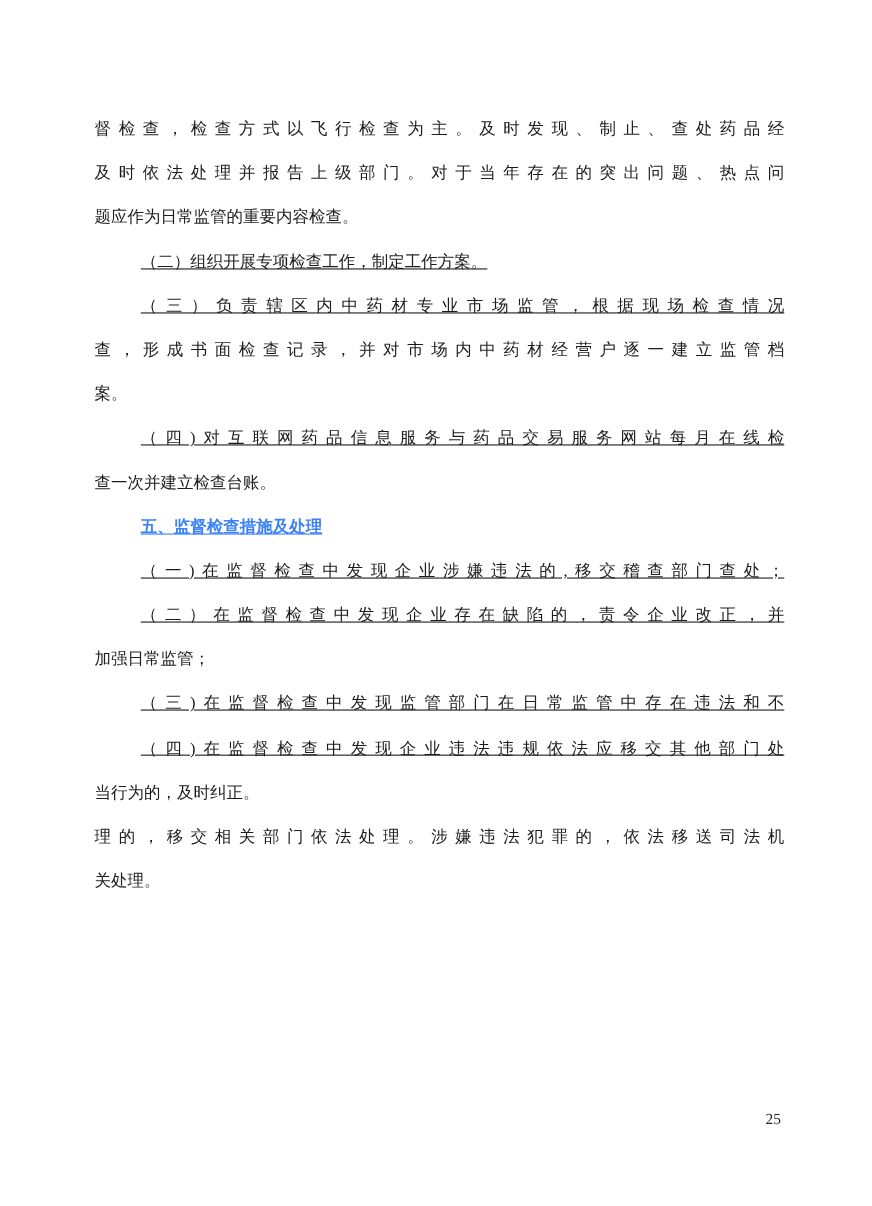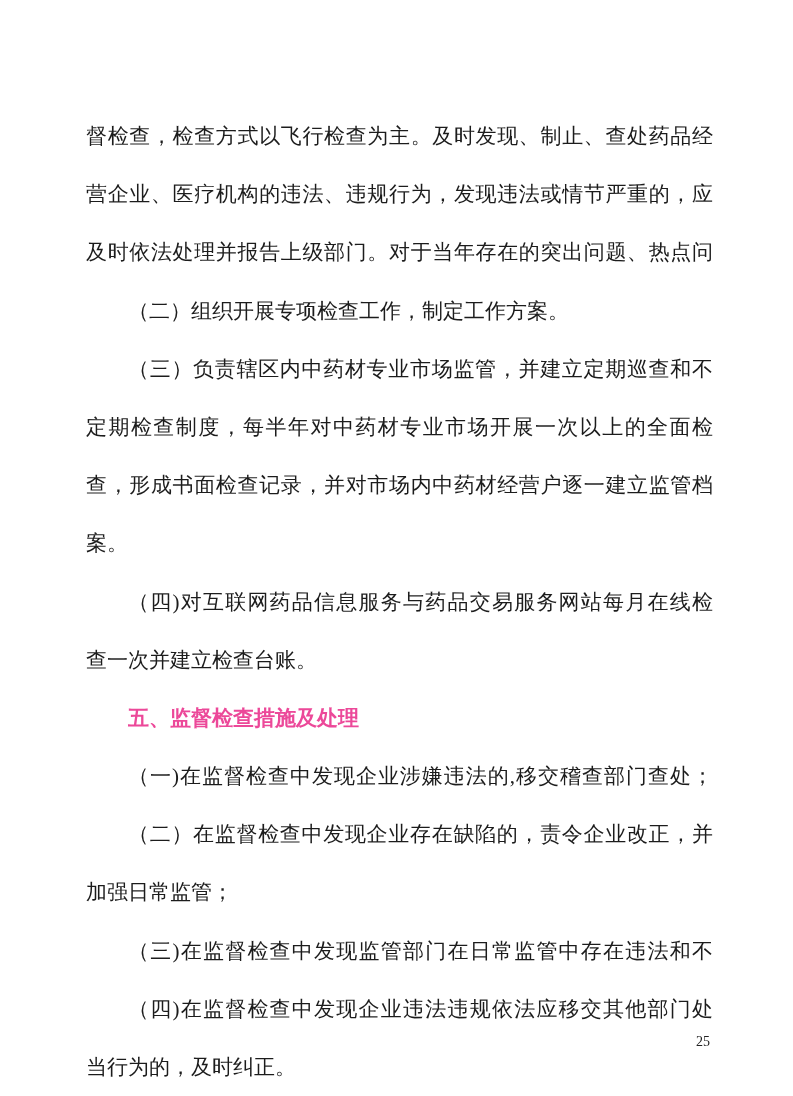--- a/index.html
+++ b/index.html
@@ -13,70 +13,69 @@
   }
   .textblock {
     position: absolute;
     left: 86px;
     top: 98px;
     width: 627px;
   }
   .line {
     height: 40.2px;
     line-height: 40.2px;
-    font-size: 21px;
+    font-size: 15px;
     color: #1c1c1c;
     text-align: justify;
     text-align-last: left;
     letter-spacing: 0;
     overflow: visible;
     white-space: nowrap;
-    margin-top: 18px;
   }
   .line.just {
     white-space: normal;
     text-align: justify;
     text-align-last: justify;
   }
-  .line.ind { padding-left: 42px; }
+  .line.ind { padding-left: 42px; text-decoration: underline; }
   .line.head {
     font-family: "Liberation Sans", "DejaVu Sans", sans-serif;
     font-weight: 700;
-    color: #ec4899;
+    color: #3b82f6;
   }
   .pagenum {
     position: absolute;
     left: 688px;
-    top: 1033px;
+    top: 1010px;
     width: 30px;
     text-align: center;
     font-size: 14px;
     line-height: 18px;
     color: #222222;
     font-family: "Liberation Serif", "DejaVu Serif", serif;
   }
 </style>
 </head>
 <body>
 
 <div class="page">
   <div class="textblock" id="textblock">
       <div class="line just">督检查，检查方式以飞行检查为主。及时发现、制止、查处药品经</div>
-      <div class="line just">营企业、医疗机构的违法、违规行为，发现违法或情节严重的，应</div>
       <div class="line just">及时依法处理并报告上级部门。对于当年存在的突出问题、热点问</div>
+      <div class="line">题应作为日常监管的重要内容检查。</div>
       <div class="line ind">（二）组织开展专项检查工作，制定工作方案。</div>
-      <div class="line just ind">（三）负责辖区内中药材专业市场监管，并建立定期巡查和不</div>
-      <div class="line just">定期检查制度，每半年对中药材专业市场开展一次以上的全面检</div>
+      <div class="line just ind">（三）负责辖区内中药材专业市场监管，根据现场检查情况</div>
       <div class="line just">查，形成书面检查记录，并对市场内中药材经营户逐一建立监管档</div>
       <div class="line">案。</div>
       <div class="line just ind">（四)对互联网药品信息服务与药品交易服务网站每月在线检</div>
       <div class="line">查一次并建立检查台账。</div>
       <div class="line ind head">五、监督检查措施及处理</div>
       <div class="line just ind">（一)在监督检查中发现企业涉嫌违法的,移交稽查部门查处；</div>
       <div class="line just ind">（二）在监督检查中发现企业存在缺陷的，责令企业改正，并</div>
       <div class="line">加强日常监管；</div>
       <div class="line just ind">（三)在监督检查中发现监管部门在日常监管中存在违法和不</div>
       <div class="line just ind">（四)在监督检查中发现企业违法违规依法应移交其他部门处</div>
       <div class="line">当行为的，及时纠正。</div>
+      <div class="line just">理的，移交相关部门依法处理。涉嫌违法犯罪的，依法移送司法机</div>
       <div class="line">关处理。</div>
     </div>
   <div class="pagenum">25</div>
 </div>
 
 </body></html>

